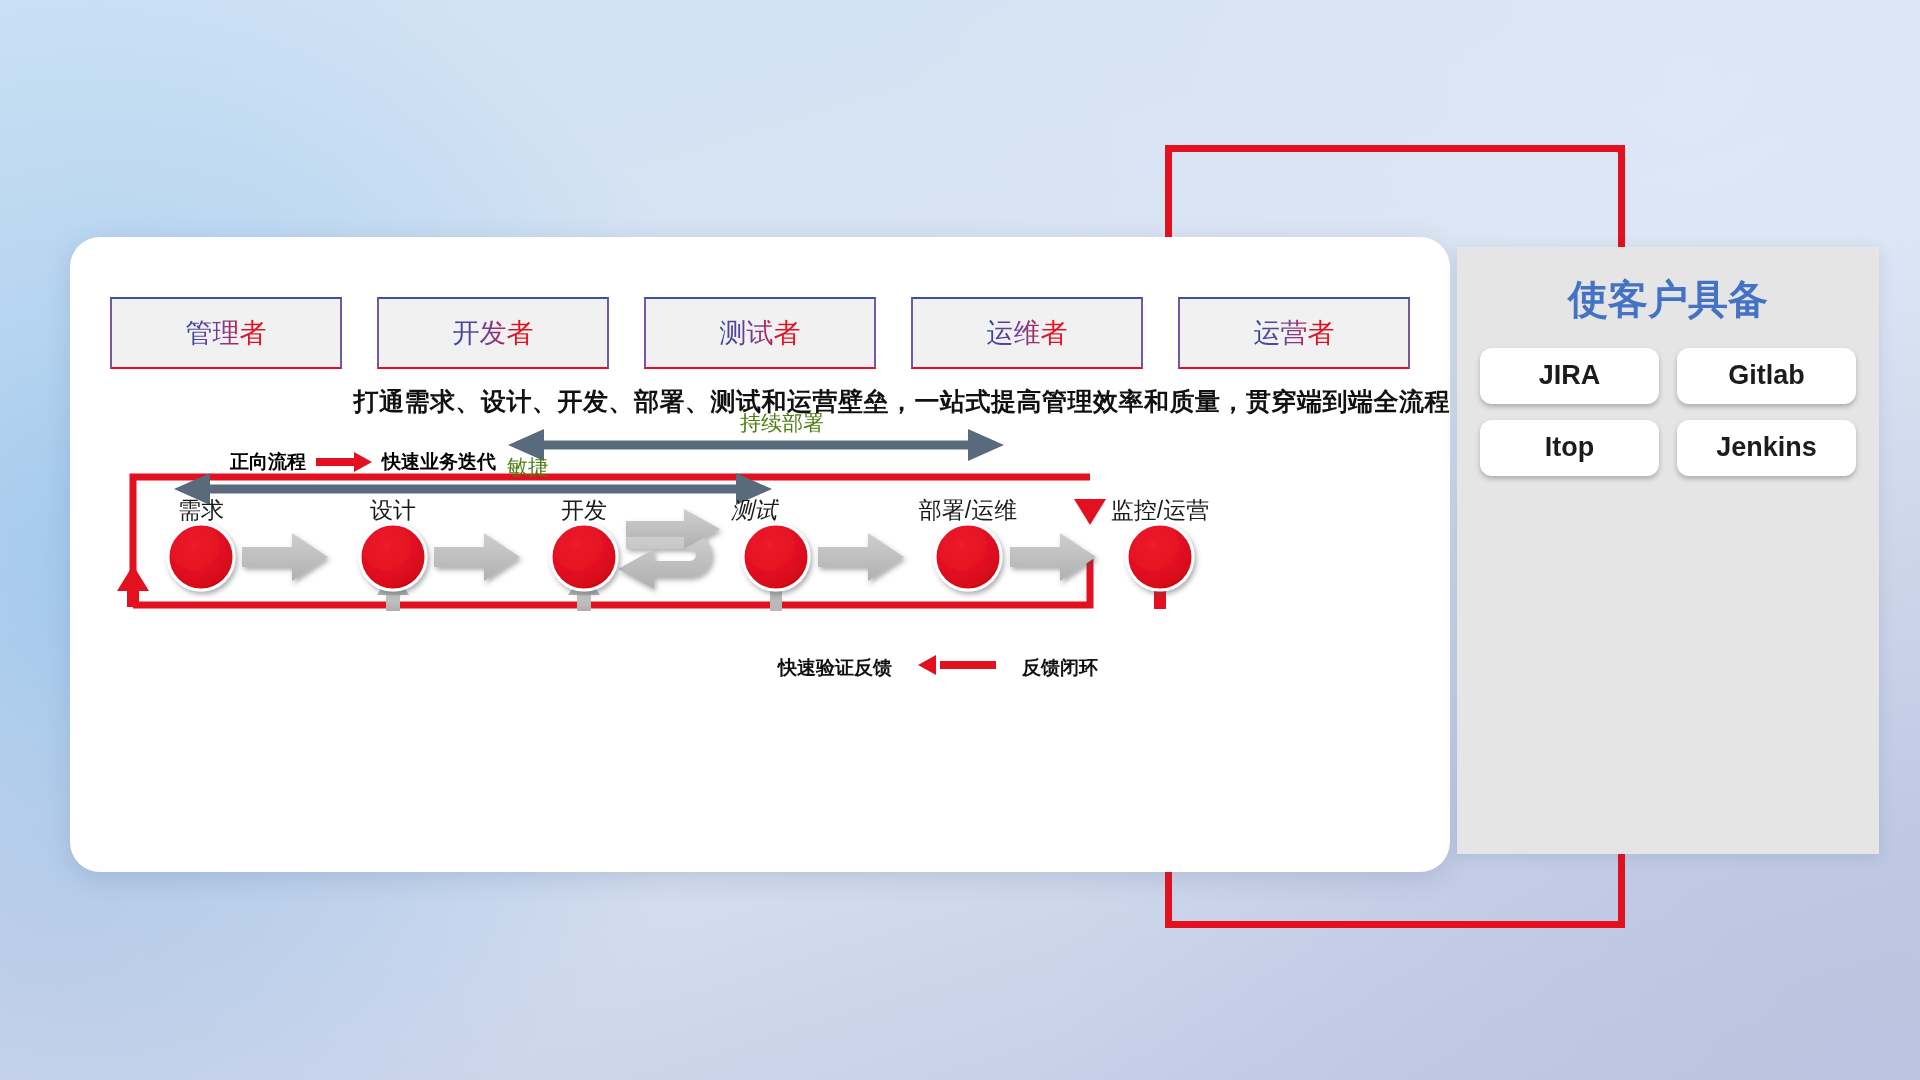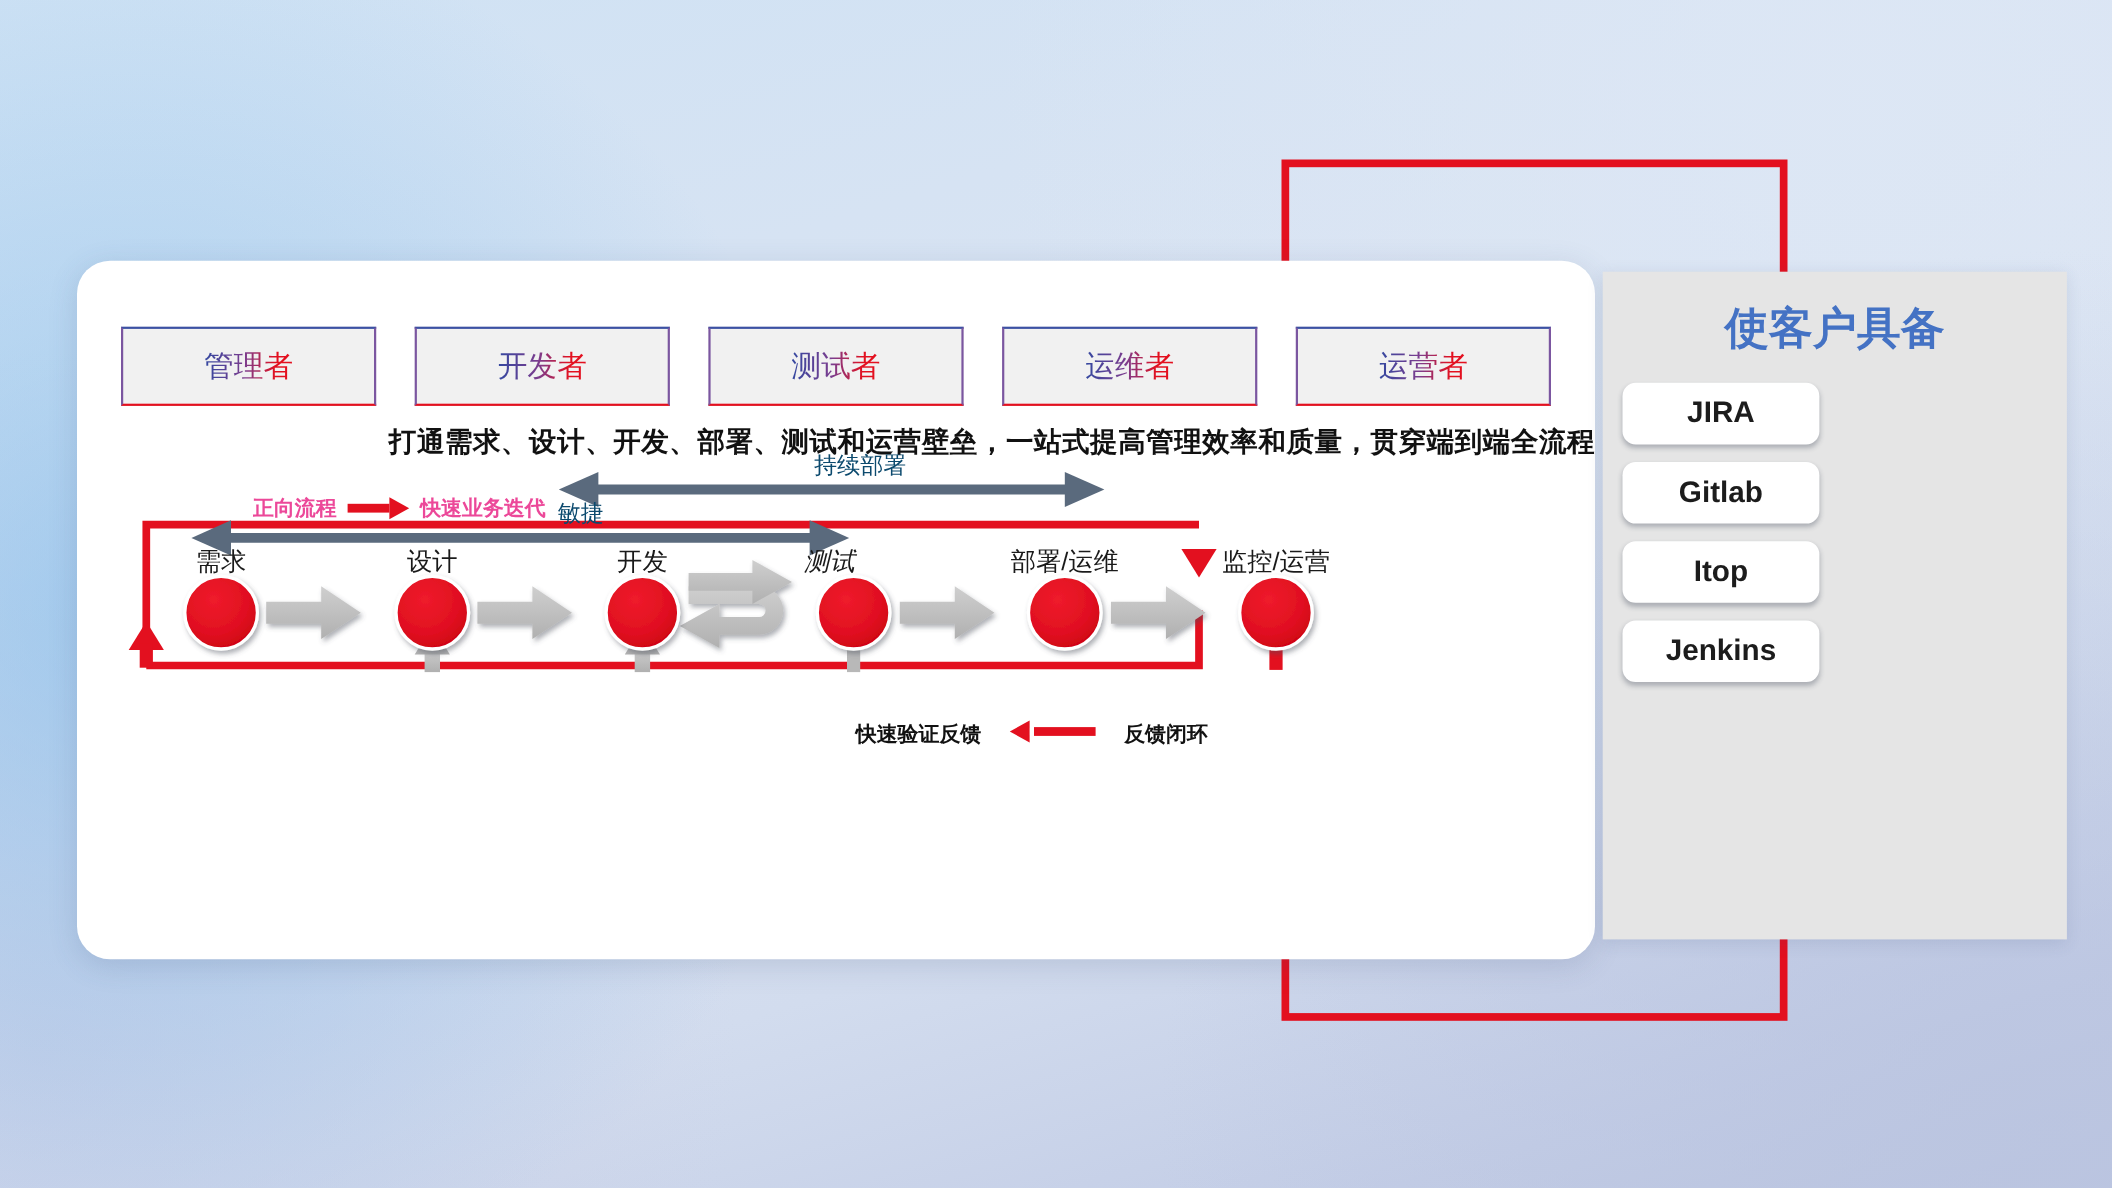--- a/index.html
+++ b/index.html
@@ -54,21 +54,21 @@
   }
   
   #tagline{
     position:absolute;left:0;top:148px;width:1380px;text-align:right;
     font-size:25px;font-weight:bold;color:#111;letter-spacing:.5px;
   }
   
   #legend-forward{
     position:absolute;left:160px;top:212px;
     display:flex;align-items:center;gap:10px;
-    font-size:19px;font-weight:bold;color:#ec4899;
+    font-size:19px;font-weight:bold;color:#000000;
   }
   .legend-arrow-r{
     width:56px;height:20px;position:relative;
   }
   .legend-arrow-r::before{
     content:"";position:absolute;left:0;top:6px;width:38px;height:8px;background:#e3101f;
   }
   .legend-arrow-r::after{
     content:"";position:absolute;right:0;top:0;width:0;height:0;
     border-top:10px solid transparent;border-bottom:10px solid transparent;
@@ -92,37 +92,37 @@
     border-right:18px solid #e3101f;
   }
   
   #pipeline{position:absolute;left:0;top:0;width:1380px;height:635px;overflow:visible;}
   
   .node-label{
     position:absolute;font-size:23px;color:#1a1a1a;white-space:nowrap;
     transform:translateX(-50%);
   }
   .band-label{
-    position:absolute;font-size:21px;color:#0c4a6e;white-space:nowrap;
+    position:absolute;font-size:21px;color:#4d7c0f;white-space:nowrap;
     transform:translateX(-50%);
   }
   
   #right-panel{
     position:absolute;left:1457px;top:247px;width:422px;height:607px;
     background:#e5e5e5;
     box-shadow:0 3px 14px rgba(60,80,120,.14);
   }
   #panel-title{
     padding-top:26px;text-align:center;color:#4472c4;
     font-size:40px;font-weight:bold;line-height:1.32;
   }
   #panel-title div{white-space:nowrap;}
   #tools{
     margin-top:22px;padding:0 18px;
-    display:flex;flex-wrap:wrap;gap:16px 18px;justify-content:center;flex-direction:column;
+    display:flex;flex-wrap:wrap;gap:16px 18px;justify-content:center;
   }
   .tool-btn{
     background:#fff;border-radius:12px;
     height:56px;display:flex;align-items:center;justify-content:center;
     font-size:27px;font-weight:bold;color:#1c1c1c;
     box-shadow:0 3px 5px rgba(40,50,70,.30);
   }
   .tool-btn.half{width:179px;}
   .tool-btn.full{width:376px;}
 </style>

